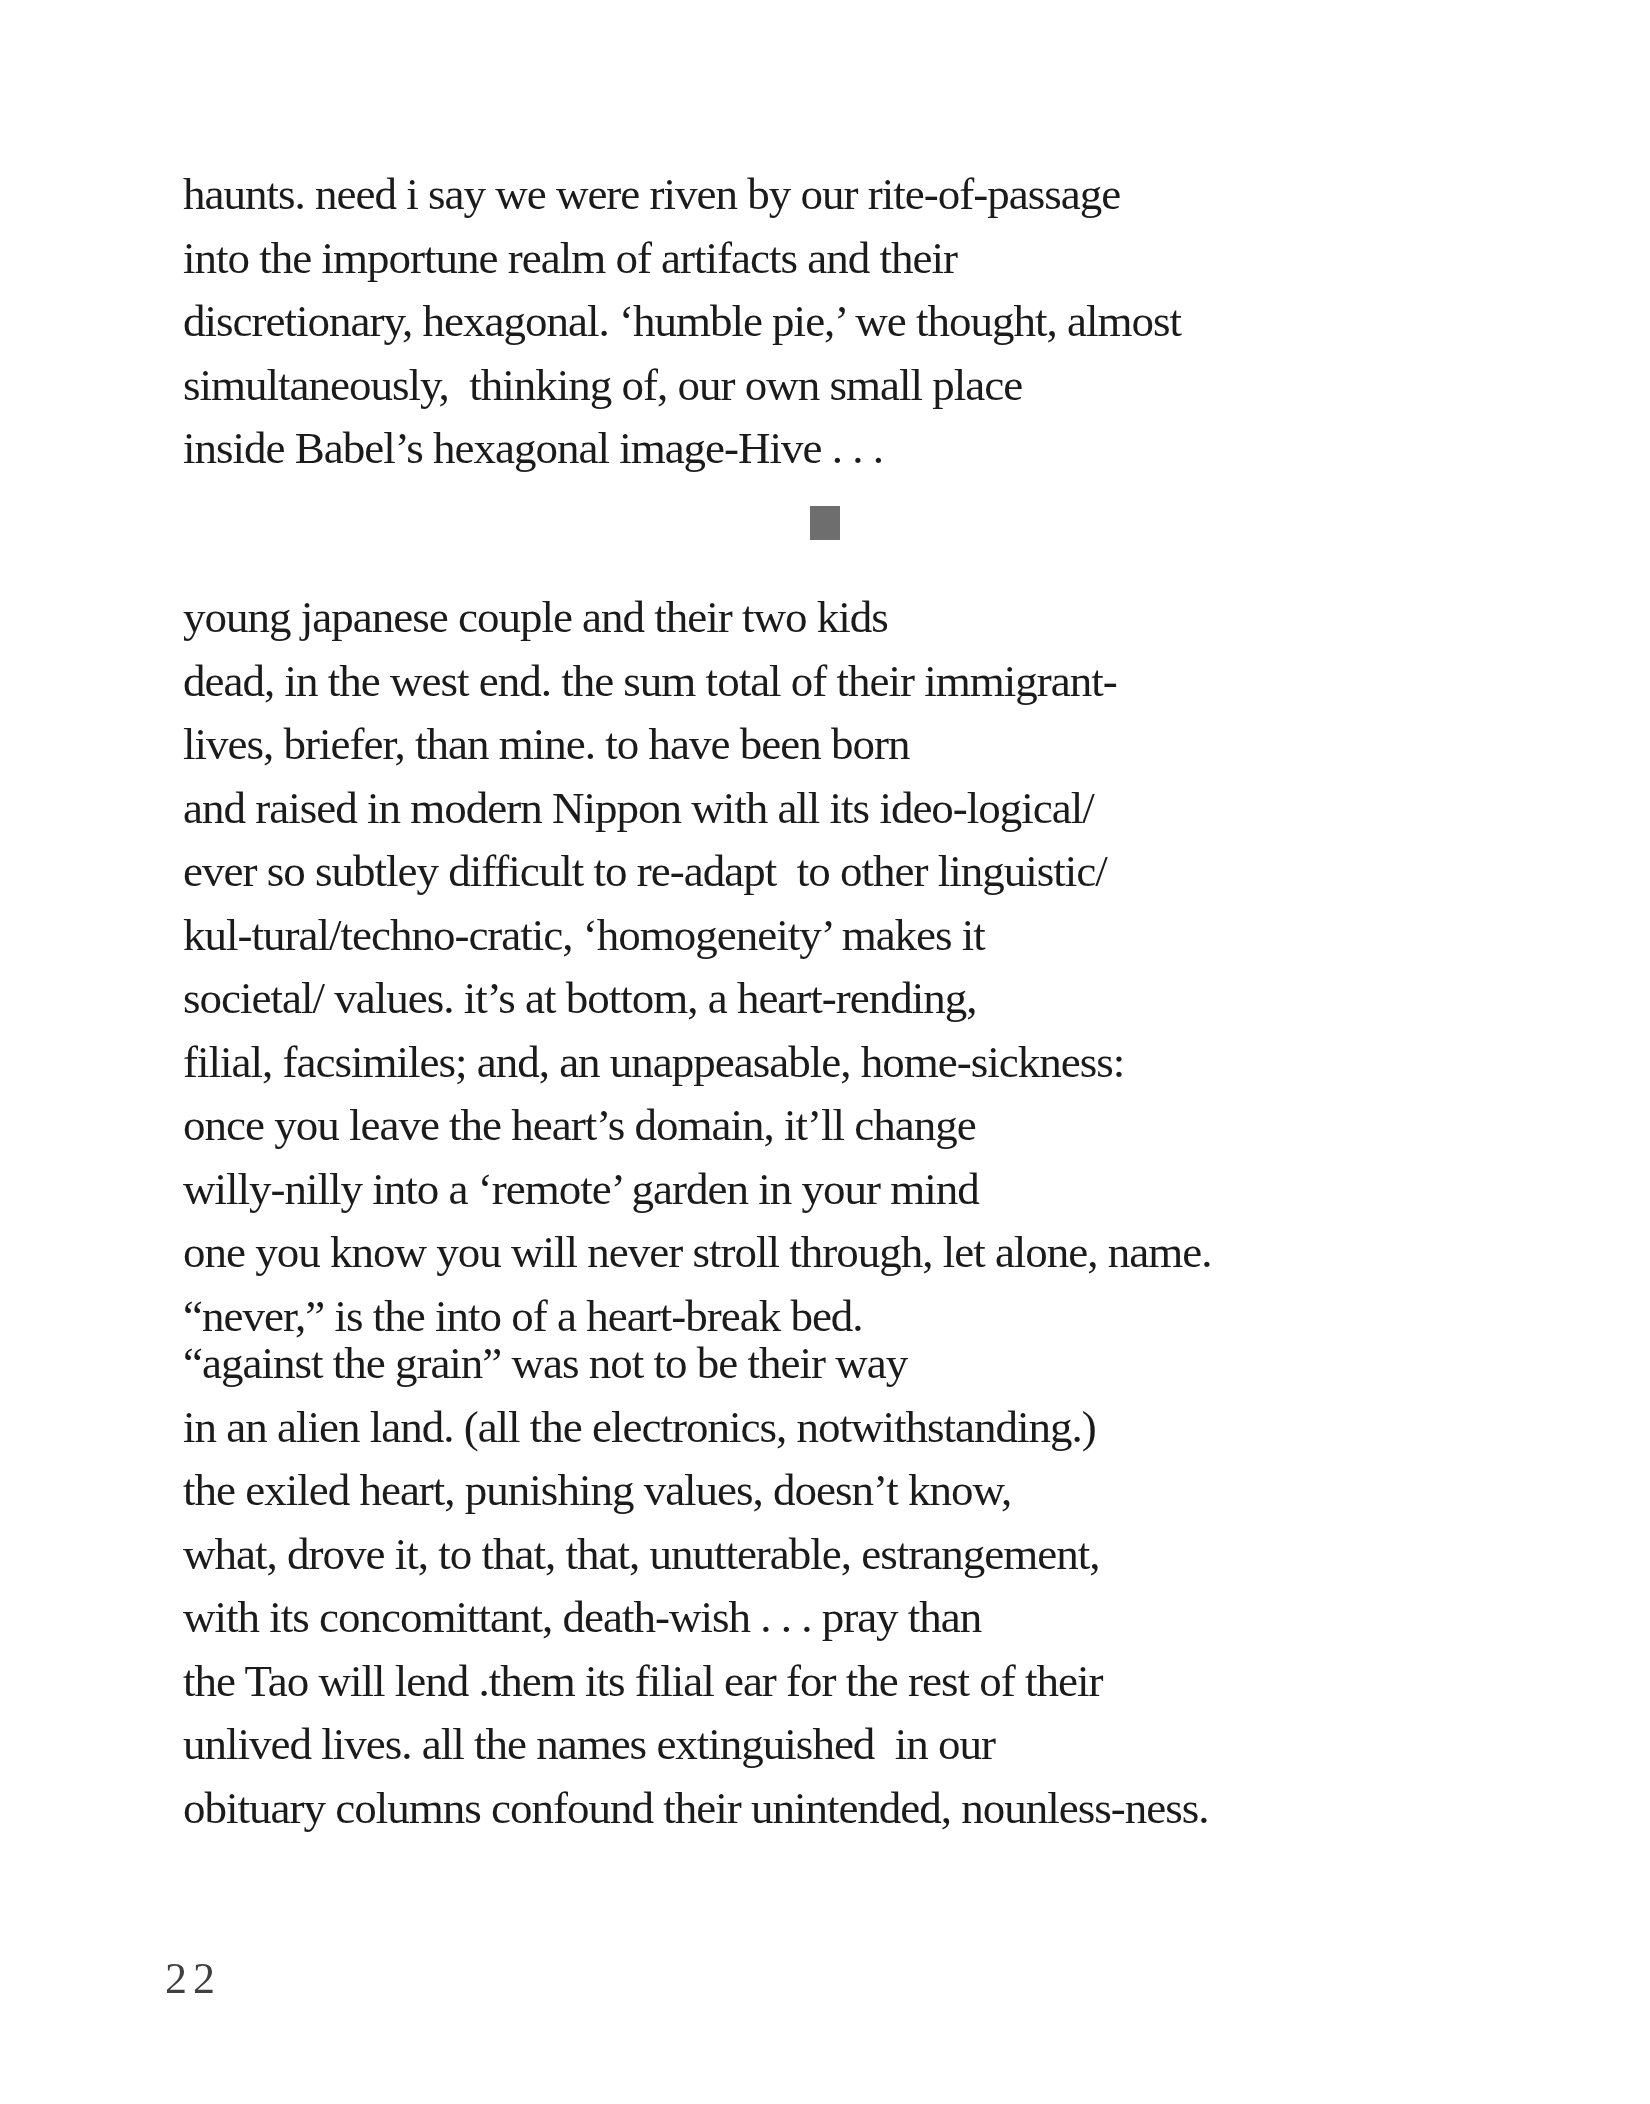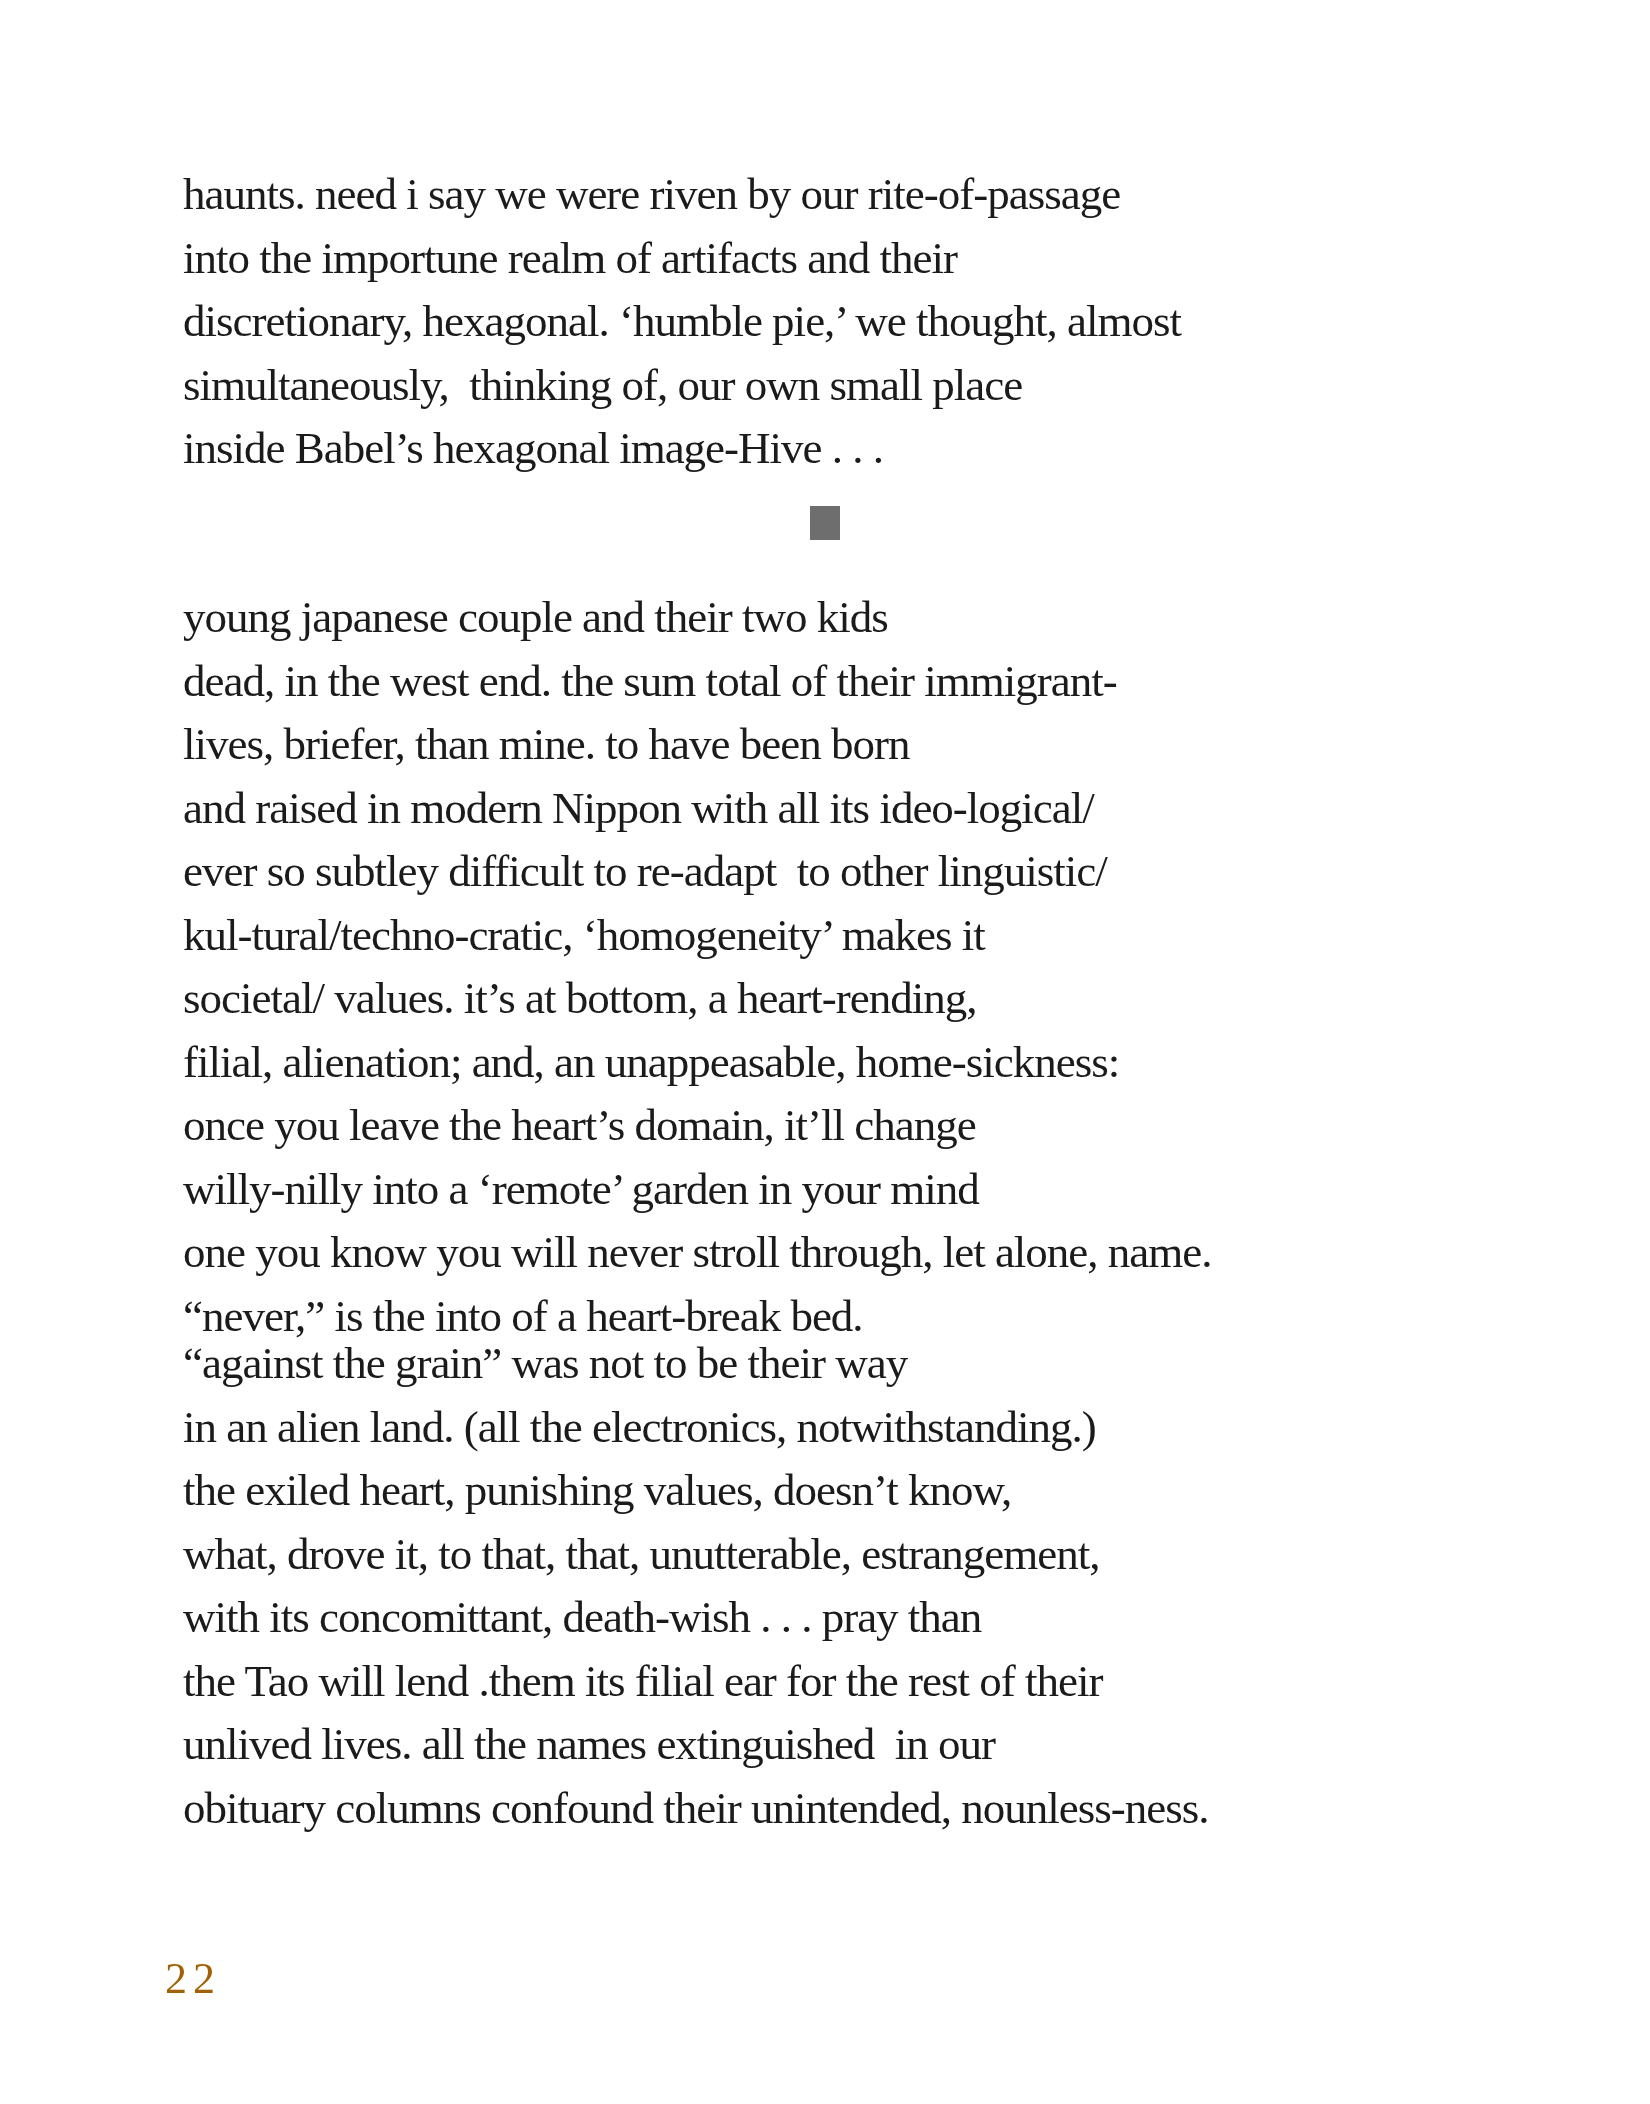--- a/index.html
+++ b/index.html
@@ -38,21 +38,21 @@
     height: 34px;
     background: #6e6e6e;
   }
   .page-number {
     position: absolute;
     left: 165px;
     top: 1955px;
     font-size: 44px;
     line-height: 48px;
     letter-spacing: 6px;
-    color: #a16207;
+    color: #404040;
   }
 </style>
 </head>
 <body>
 
 <div class="page">
 
   <div class="stanza stanza-1">
       <div class="line">haunts. need i say we were riven by our rite-of-passage</div>
       <div class="line">into the importune realm of artifacts and their</div>
@@ -64,21 +64,21 @@
   <div class="divider" style="background: rgb(110, 110, 110);"></div>
 
   <div class="stanza stanza-2">
       <div class="line">young japanese couple and their two kids</div>
       <div class="line">dead, in the west end. the sum total of their immigrant-</div>
       <div class="line">lives, briefer, than mine. to have been born</div>
       <div class="line">and raised in modern Nippon with all its ideo-logical/</div>
       <div class="line">ever so subtley difficult to re-adapt  to other linguistic/</div>
       <div class="line">kul-tural/techno-cratic, ‘homogeneity’ makes it</div>
       <div class="line">societal/ values. it’s at bottom, a heart-rending,</div>
-      <div class="line">filial, alienation; and, an unappeasable, home-sickness:</div>
+      <div class="line">filial, facsimiles; and, an unappeasable, home-sickness:</div>
       <div class="line">once you leave the heart’s domain, it’ll change</div>
       <div class="line">willy-nilly into a ‘remote’ garden in your mind</div>
       <div class="line">one you know you will never stroll through, let alone, name.</div>
       <div class="line">“never,” is the into of a heart-break bed.</div>
     </div>
 
   <div class="stanza stanza-3">
       <div class="line">“against the grain” was not to be their way</div>
       <div class="line">in an alien land. (all the electronics, notwithstanding.)</div>
       <div class="line">the exiled heart, punishing values, doesn’t know,</div>

